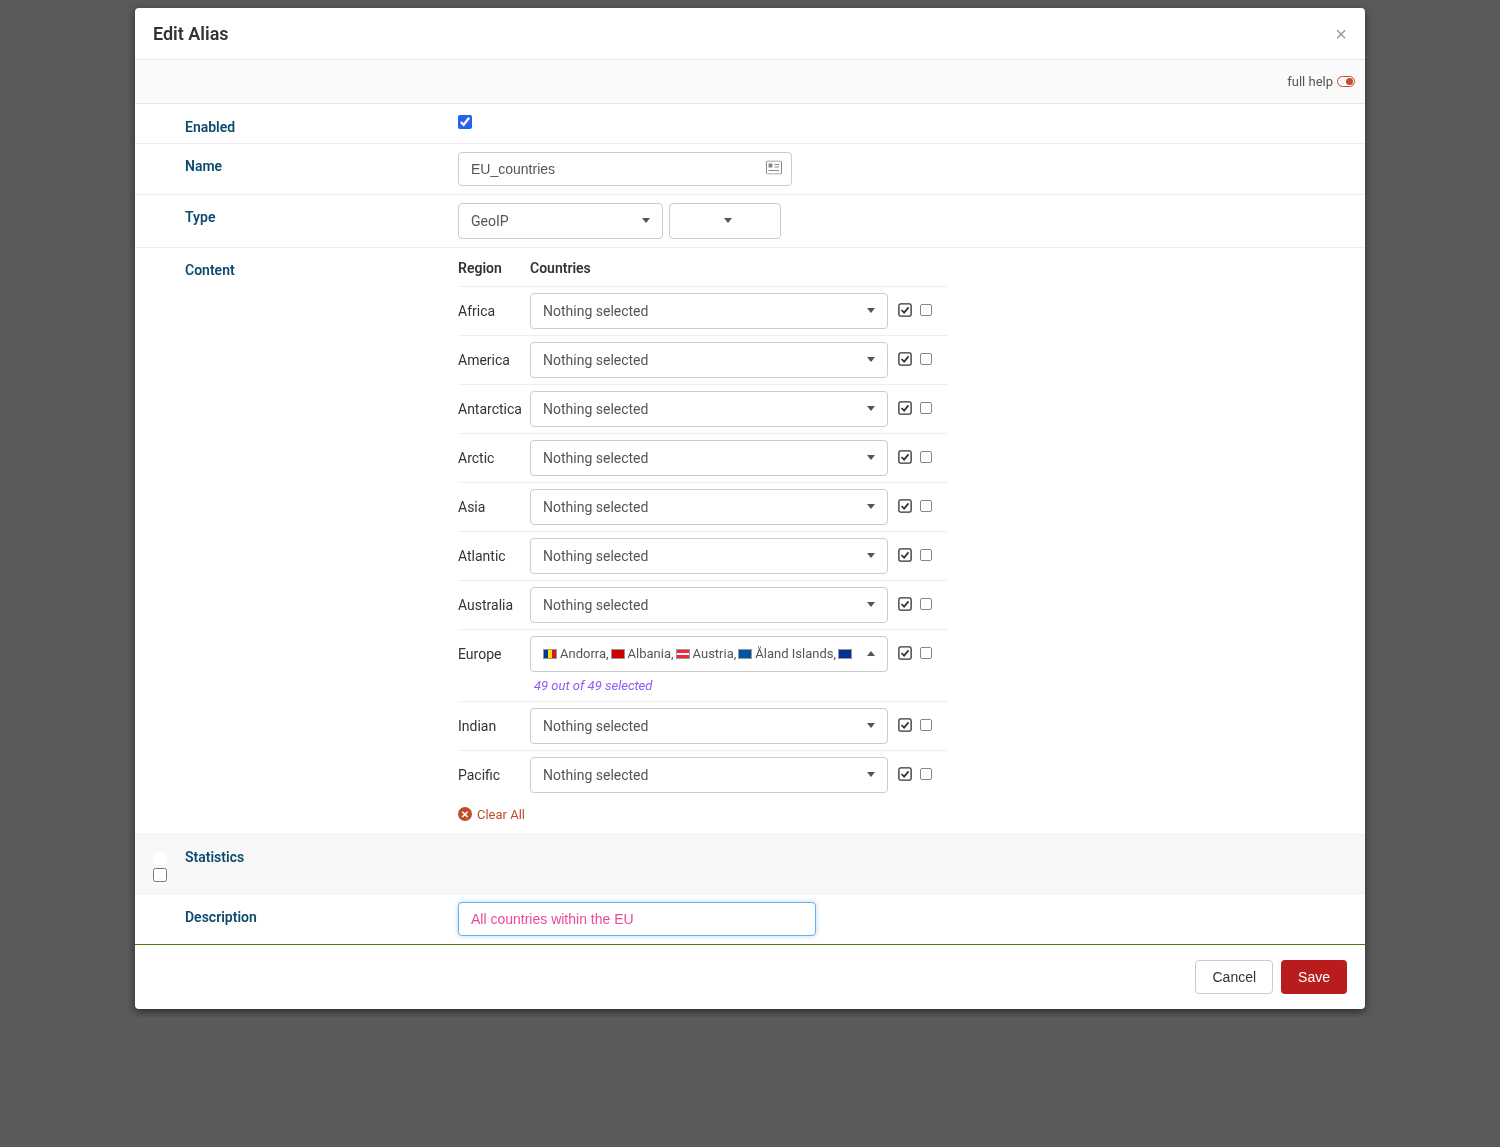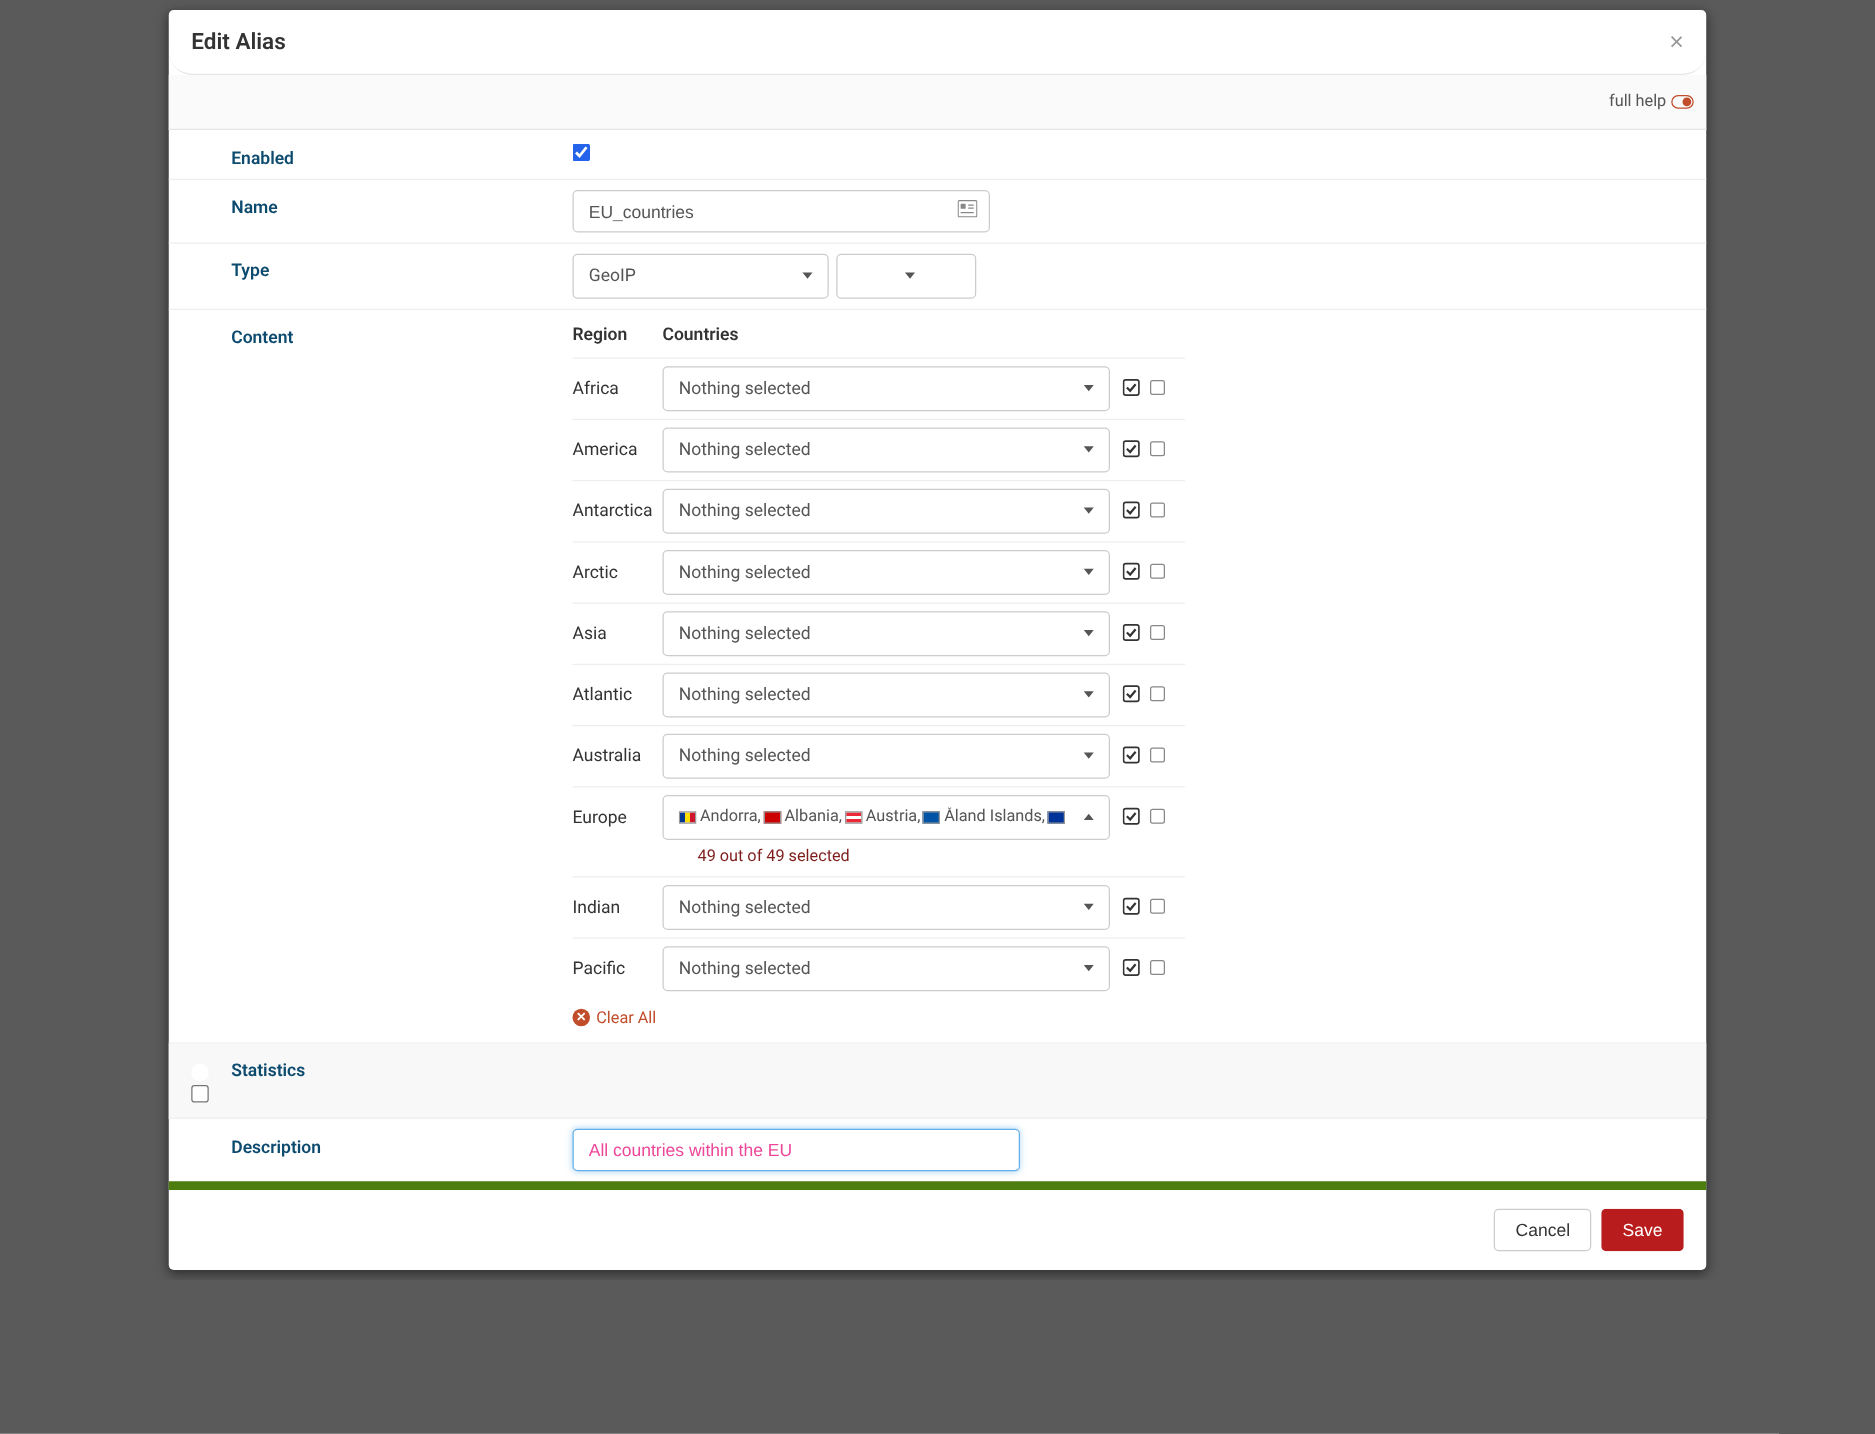--- a/index.html
+++ b/index.html
@@ -20,21 +20,20 @@
       max-width: 1230px;
       margin: 0 auto;
       box-shadow: 0 3px 9px rgba(0,0,0,0.5);
     }
     .modal-header {
       padding: 15px 18px;
       border-bottom: 1px solid #e5e5e5;
       display: flex;
       justify-content: space-between;
       align-items: center;
-      border-radius: 19px;
     }
     .modal-title {
       font-size: 18px;
       font-weight: 600;
       color: #333;
     }
     .close-btn {
       background: none;
       border: none;
       font-size: 20px;
@@ -224,24 +223,24 @@
       height: 16px;
     }
     .empty-box {
       width: 12px;
       height: 12px;
       border: 1px solid #888;
       border-radius: 2px;
       display: inline-block;
     }
     .selected-text {
+      font-style: italic;
       font-size: 13px;
-      color: #7f1d1d;
+      color: #8b5cf6;
       padding: 6px 0 2px 4px;
-      margin-left: 24px;
     }
     .flag {
       display: inline-block;
       width: 14px;
       height: 10px;
       vertical-align: middle;
       margin-right: 1px;
       border: 0.5px solid #999;
     }
     .flag-ad { background: linear-gradient(to right, #003893 33%, #fedf00 33% 66%, #cf142b 66%); }
@@ -275,21 +274,21 @@
       padding: 8px 12px;
       border: 1px solid #66afe9;
       border-radius: 4px;
       font-size: 14px;
       color: #ec4899;
       box-shadow: 0 0 5px rgba(102,175,233,0.5);
       outline: none;
     }
     .modal-footer {
       padding: 15px 18px;
-      border-top: 7px solid #4d7c0f;
+      border-top: 1px solid #4d7c0f;
       text-align: right;
       display: flex;
       justify-content: flex-end;
       gap: 8px;
     }
     .btn {
       padding: 8px 16px;
       border-radius: 4px;
       font-size: 14px;
       cursor: pointer;

